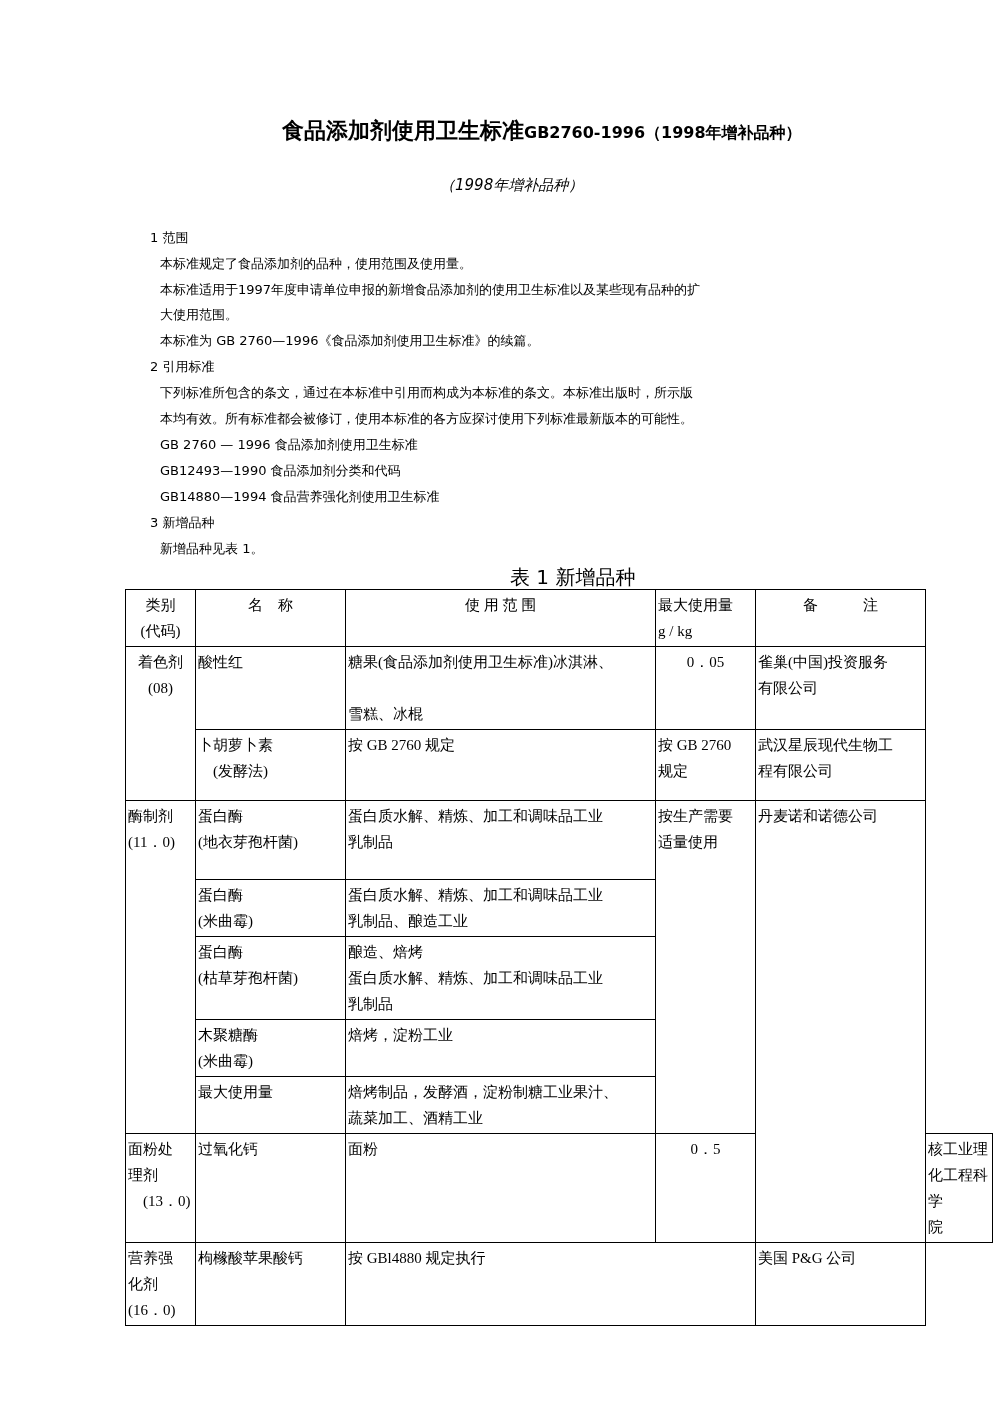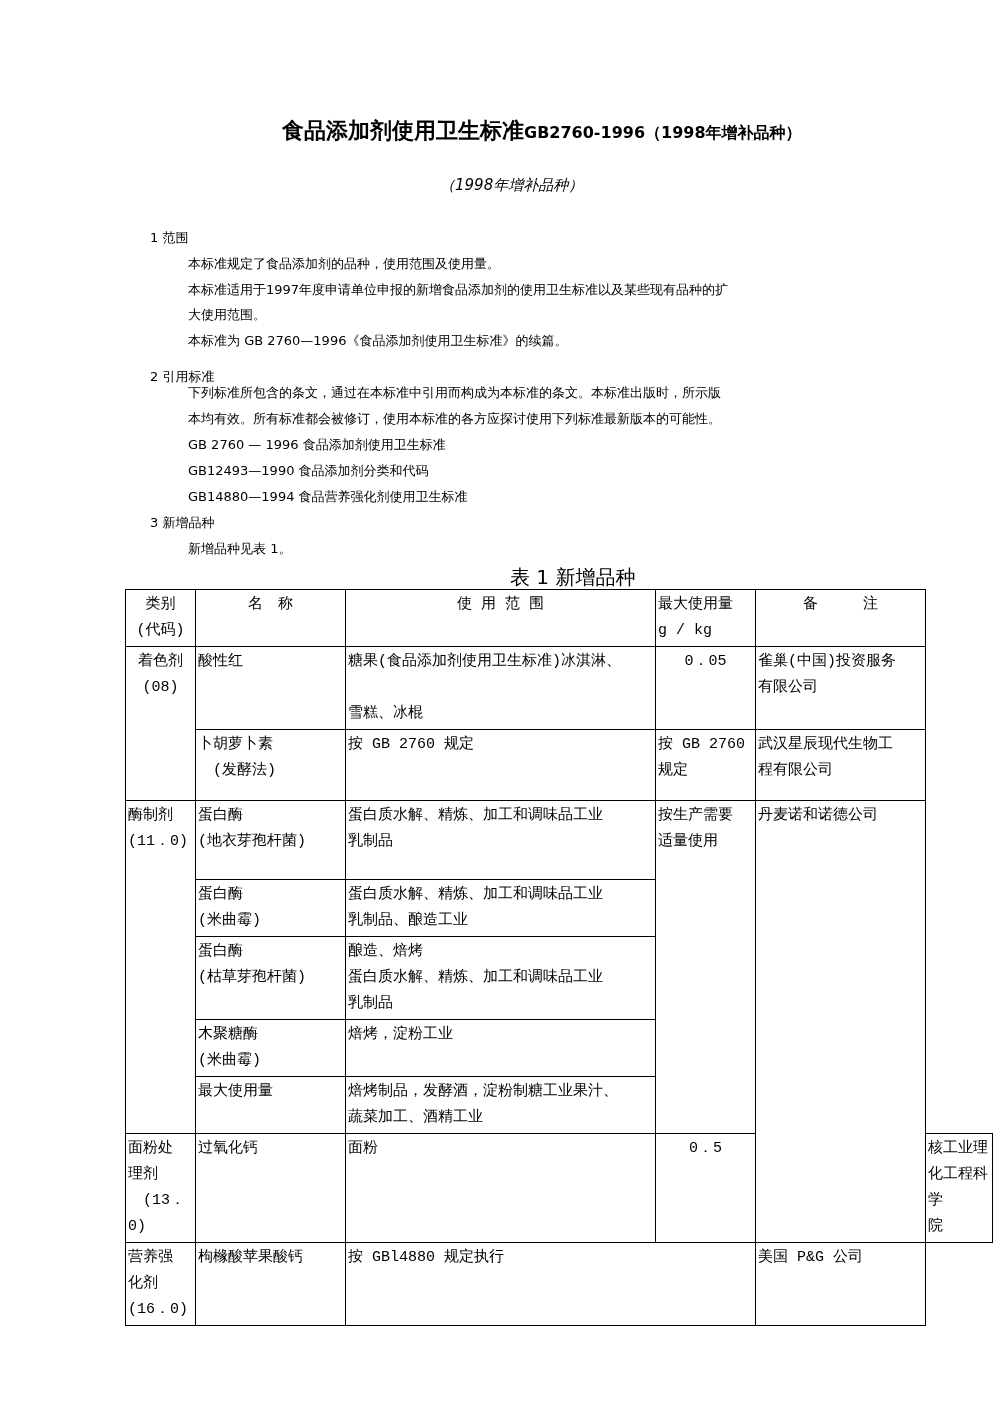--- a/index.html
+++ b/index.html
@@ -3,44 +3,44 @@
 <meta charset="utf-8">
 <style>
   html, body { margin:0; padding:0; background:#ffffff; }
   body { width:993px; height:1404px; position:relative; overflow:hidden;
          font-family:"DejaVu Sans", sans-serif; color:#000; }
   .title { position:absolute; top:116px; left:282px; font-size:22px; white-space:nowrap;font-weight:bold; }
   .title .code { font-size:16px; }
   .subtitle { position:absolute; top:176px; left:440px; font-size:15px; white-space:nowrap;font-style:italic; }
   .line { position:absolute; font-size:13px; white-space:nowrap; line-height:20px; }
   .sec { left:150px; }
-  .body { left:188px; }
+  .body { left:160px; }
   .caption { position:absolute; top:564px; left:510px; font-size:20px; }
   table.t { position:absolute; top:589px; left:125px; border-collapse:collapse;
-            font-family:Liberation Mono, monospace; font-size:15px; table-layout:fixed; }
+            font-family:Liberation Serif, serif; font-size:15px; table-layout:fixed; }
   table.t td { border:1px solid #000; vertical-align:top; padding:2px 2px; line-height:26px; }
   .hdr td { vertical-align:bottom; }
   .center { text-align:center; }
   .pre { white-space:pre-line; }
 </style>
 </head>
 <body>
 
 <div class="title">
   <span>食品添加剂使用卫生标准</span><span class="code">GB2760-1996（1998年增补品种）</span>
 </div>
 <div class="subtitle">（1998年增补品种）</div>
 
 <div class="line sec" style="top:228px">1 范围</div>
 <div class="line body" style="top:254px">本标准规定了食品添加剂的品种，使用范围及使用量。</div>
 <div class="line body" style="top:280px">本标准适用于1997年度申请单位申报的新增食品添加剂的使用卫生标准以及某些现有品种的扩</div>
 <div class="line body" style="top:305px">大使用范围。</div>
 <div class="line body" style="top:331px">本标准为 GB 2760—1996《食品添加剂使用卫生标准》的续篇。</div>
 
-<div class="line sec" style="top:367px">2 引用标准</div>
+<div class="line sec" style="top:357px">2 引用标准</div>
 <div class="line body" style="top:383px">下列标准所包含的条文，通过在本标准中引用而构成为本标准的条文。本标准出版时，所示版</div>
 <div class="line body" style="top:409px">本均有效。所有标准都会被修订，使用本标准的各方应探讨使用下列标准最新版本的可能性。</div>
 <div class="line body" style="top:435px">GB 2760 — 1996 食品添加剂使用卫生标准</div>
 <div class="line body" style="top:461px">GB12493—1990 食品添加剂分类和代码</div>
 <div class="line body" style="top:487px">GB14880—1994 食品营养强化剂使用卫生标准</div>
 
 <div class="line sec" style="top:513px">3 新增品种</div>
 <div class="line body" style="top:539px">新增品种见表 1。</div>
 
 <div class="caption">表 1 新增品种</div>

